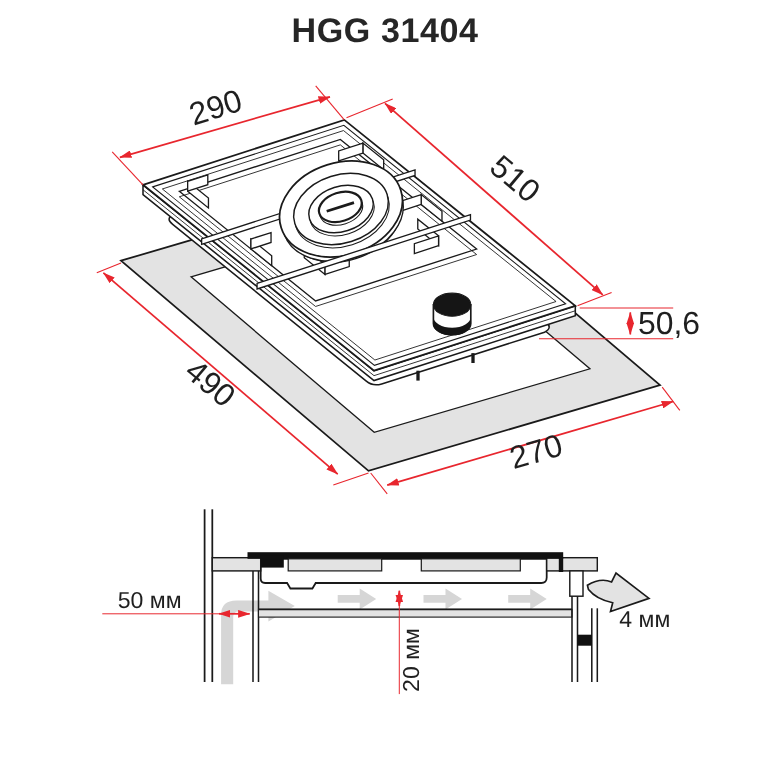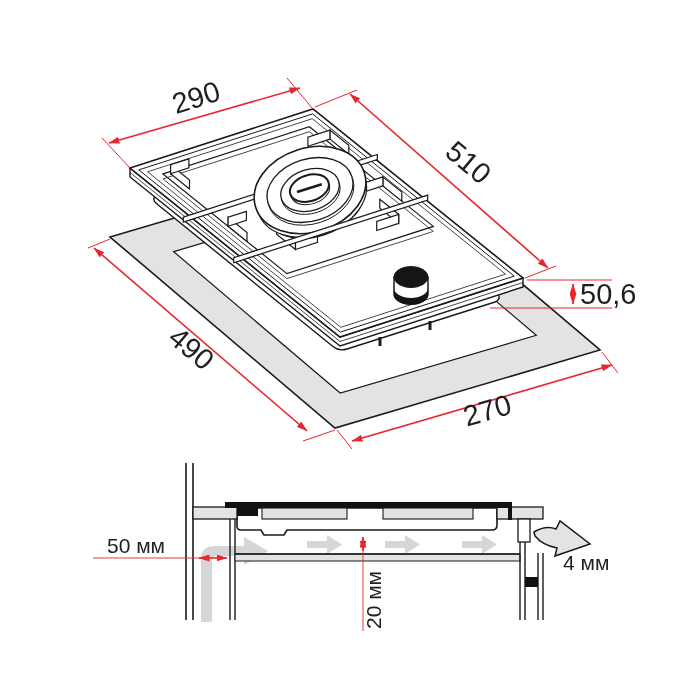--- a/index.html
+++ b/index.html
@@ -10,20 +10,21 @@
   svg{position:absolute;left:0;top:0;}
   .dimnum{font-family:"Liberation Sans",sans-serif;font-size:29px;fill:#1f1f1f;}
   .mmlabel{font-family:"Liberation Sans",sans-serif;font-size:21px;fill:#1f1f1f;}
   .blk{stroke:#1a1a1a;fill:none;}
   .red{stroke:#e8262e;fill:none;}
 </style>
 </head>
 <body>
 
 <div class="stage">
+  <div class="title">HGG 31404</div>
 
   <svg width="700" height="700" viewBox="0 0 700 700">
     <defs>
       <marker id="ra" viewBox="0 0 11 7" markerWidth="11" markerHeight="7" refX="10.5" refY="3.5" orient="auto-start-reverse" markerUnits="userSpaceOnUse">
         <path d="M0,0 L11,3.5 L0,7 Z" fill="#e8262e"></path>
       </marker>
     </defs>
 
     <g>
 

